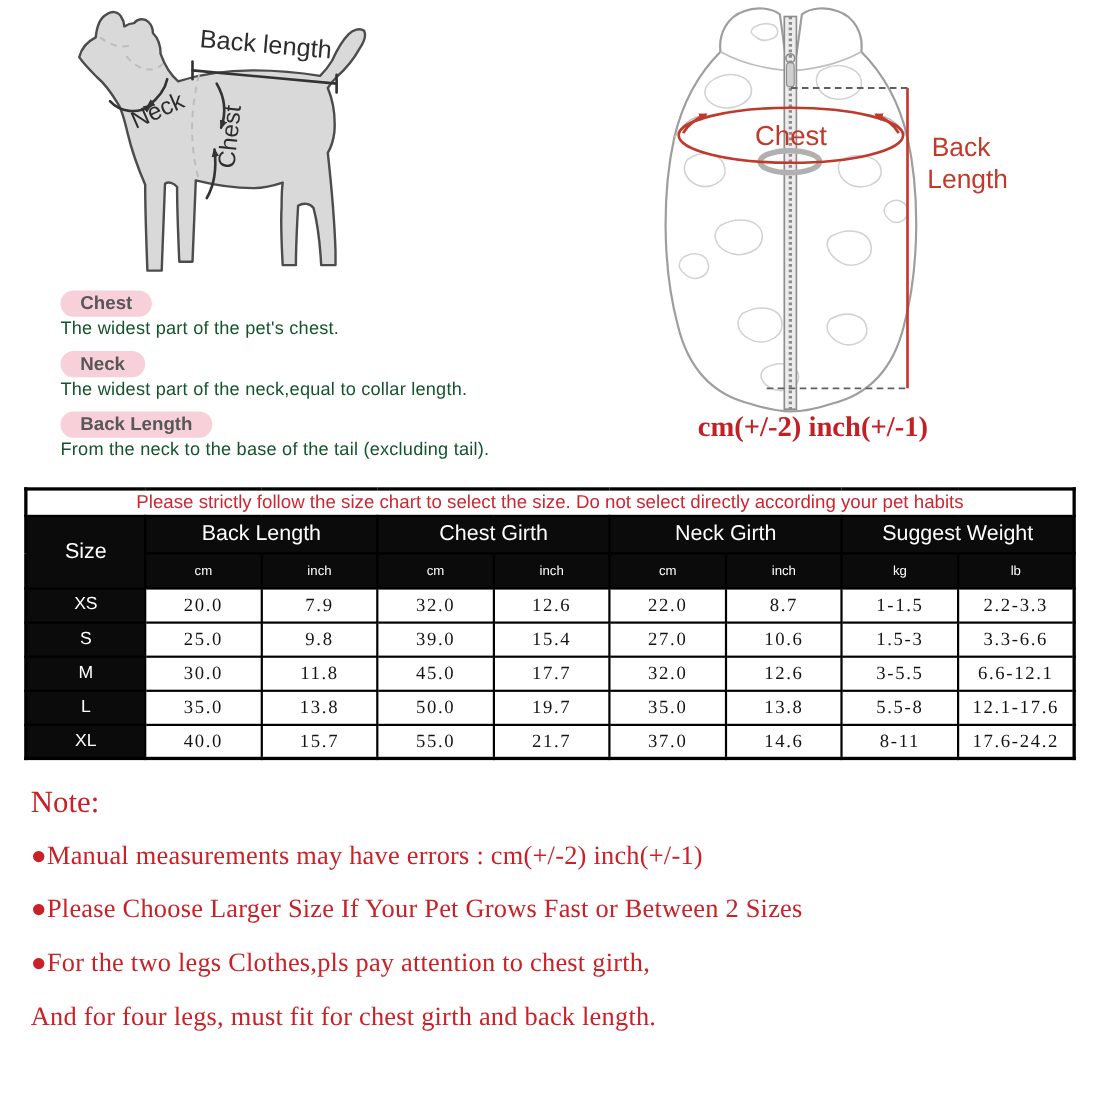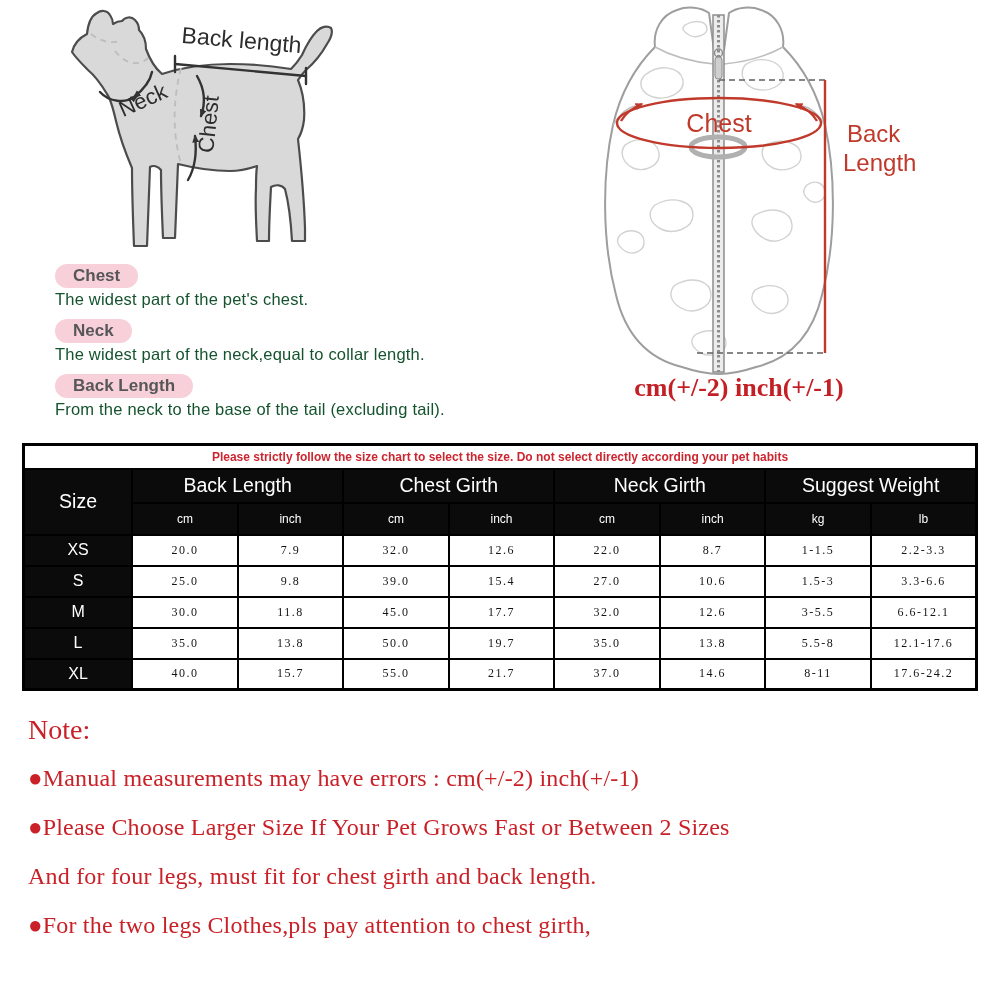--- a/index.html
+++ b/index.html
@@ -27,30 +27,30 @@
   .camo{fill:none;stroke:#d2d2d2;stroke-width:1.4;}
   .red-ann{fill:none;stroke:#c0392b;stroke-width:2.4;}
   .red-dash{fill:none;stroke:#5f5f5f;stroke-width:1.6;stroke-dasharray:6 4;}
   .red-label{fill:#c0392b;font-family:"Liberation Sans",sans-serif;}
   .tolerance-text{fill:#c31f24;font-family:"Liberation Serif",serif;font-weight:700;font-size:26px;}
 
   
   table.sizes{position:absolute;left:22px;top:443px;width:956px;border-collapse:collapse;
               table-layout:fixed;background:#fff;border:3px solid #000;}
   table.sizes td,table.sizes th{border:2px solid #000;text-align:center;vertical-align:middle;padding:0;}
-  td.notice{color:#cc2630;font-size:12px;font-weight:700;}
+  td.notice{color:#cc2630;font-size:17px;font-weight:400;}
   tr.title-row{height:24px;}
   tr.group-row{height:34px;}
   tr.unit-row{height:32px;}
   tr.data-row{height:31px;}
   th.black{background:#0b0b0b;color:#fff;border:2px solid #fff;font-weight:400;}
   tr.group-row th{font-size:19.5px;}
   tr.unit-row th{font-size:12px;}
   th.size-h{font-size:19.5px;}
-  td.val{font-family:"Liberation Serif",serif;font-size:12px;letter-spacing:1.5px;color:#141414;}
+  td.val{font-family:"Liberation Serif",serif;font-size:17px;letter-spacing:1.5px;color:#141414;}
 
   
   .notes{position:absolute;left:28px;top:714px;color:#c92127;
          font-family:"Liberation Serif",serif;font-weight:400;}
   .notes-title{font-size:28px;margin-bottom:19px;}
   .note-line{font-size:24px;margin-bottom:22px;letter-spacing:.2px;}
 </style>
 </head>
 <body>
 
@@ -286,17 +286,17 @@
       <td class="val">8-11</td>
       <td class="val">17.6-24.2</td>
     </tr>
   </tbody>
     </table>
 
   <div class="notes">
     <div class="notes-title">Note:</div>
     <div class="note-line">●Manual measurements may have errors : cm(+/-2)  inch(+/-1)</div>
     <div class="note-line">●Please Choose Larger Size If Your Pet Grows Fast or Between 2 Sizes</div>
+    <div class="note-line">●For the two legs Clothes,pls pay attention to chest girth,</div>
     <div class="note-line">And for four legs, must fit for chest girth and back length.</div>
-    <div class="note-line">●For the two legs Clothes,pls pay attention to chest girth,</div>
   </div>
 
 </div>
 
 </body></html>

